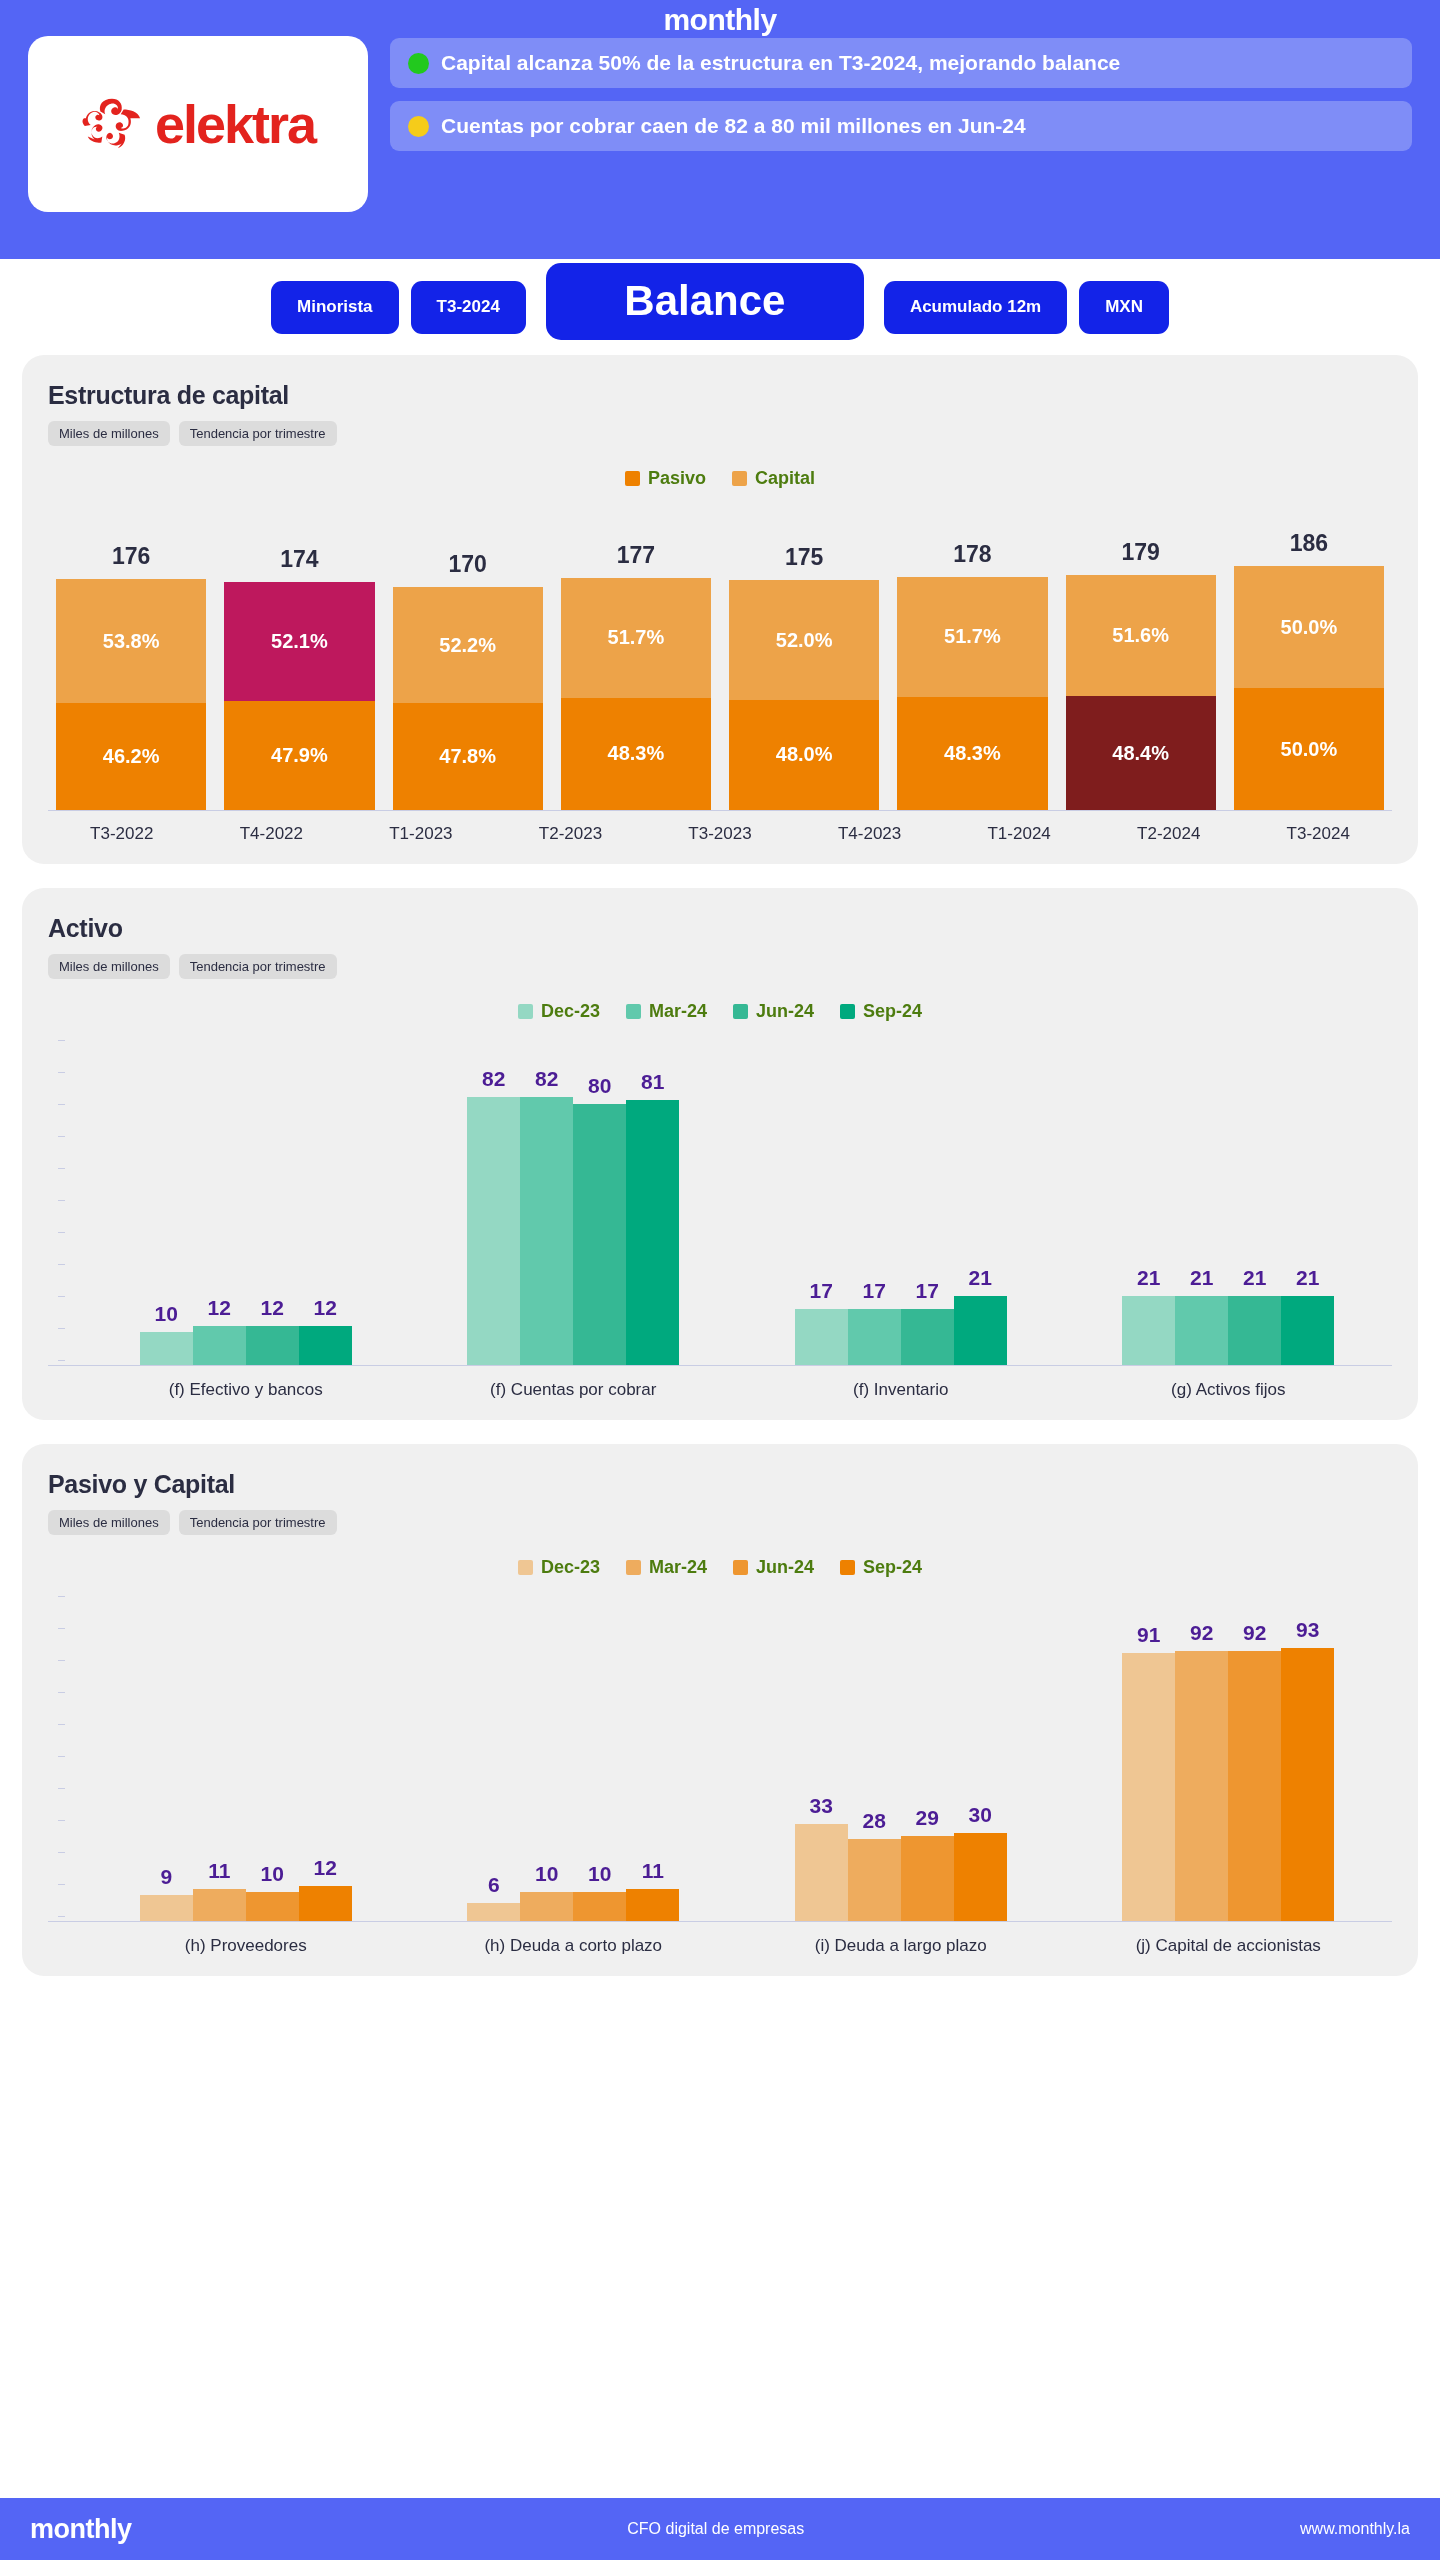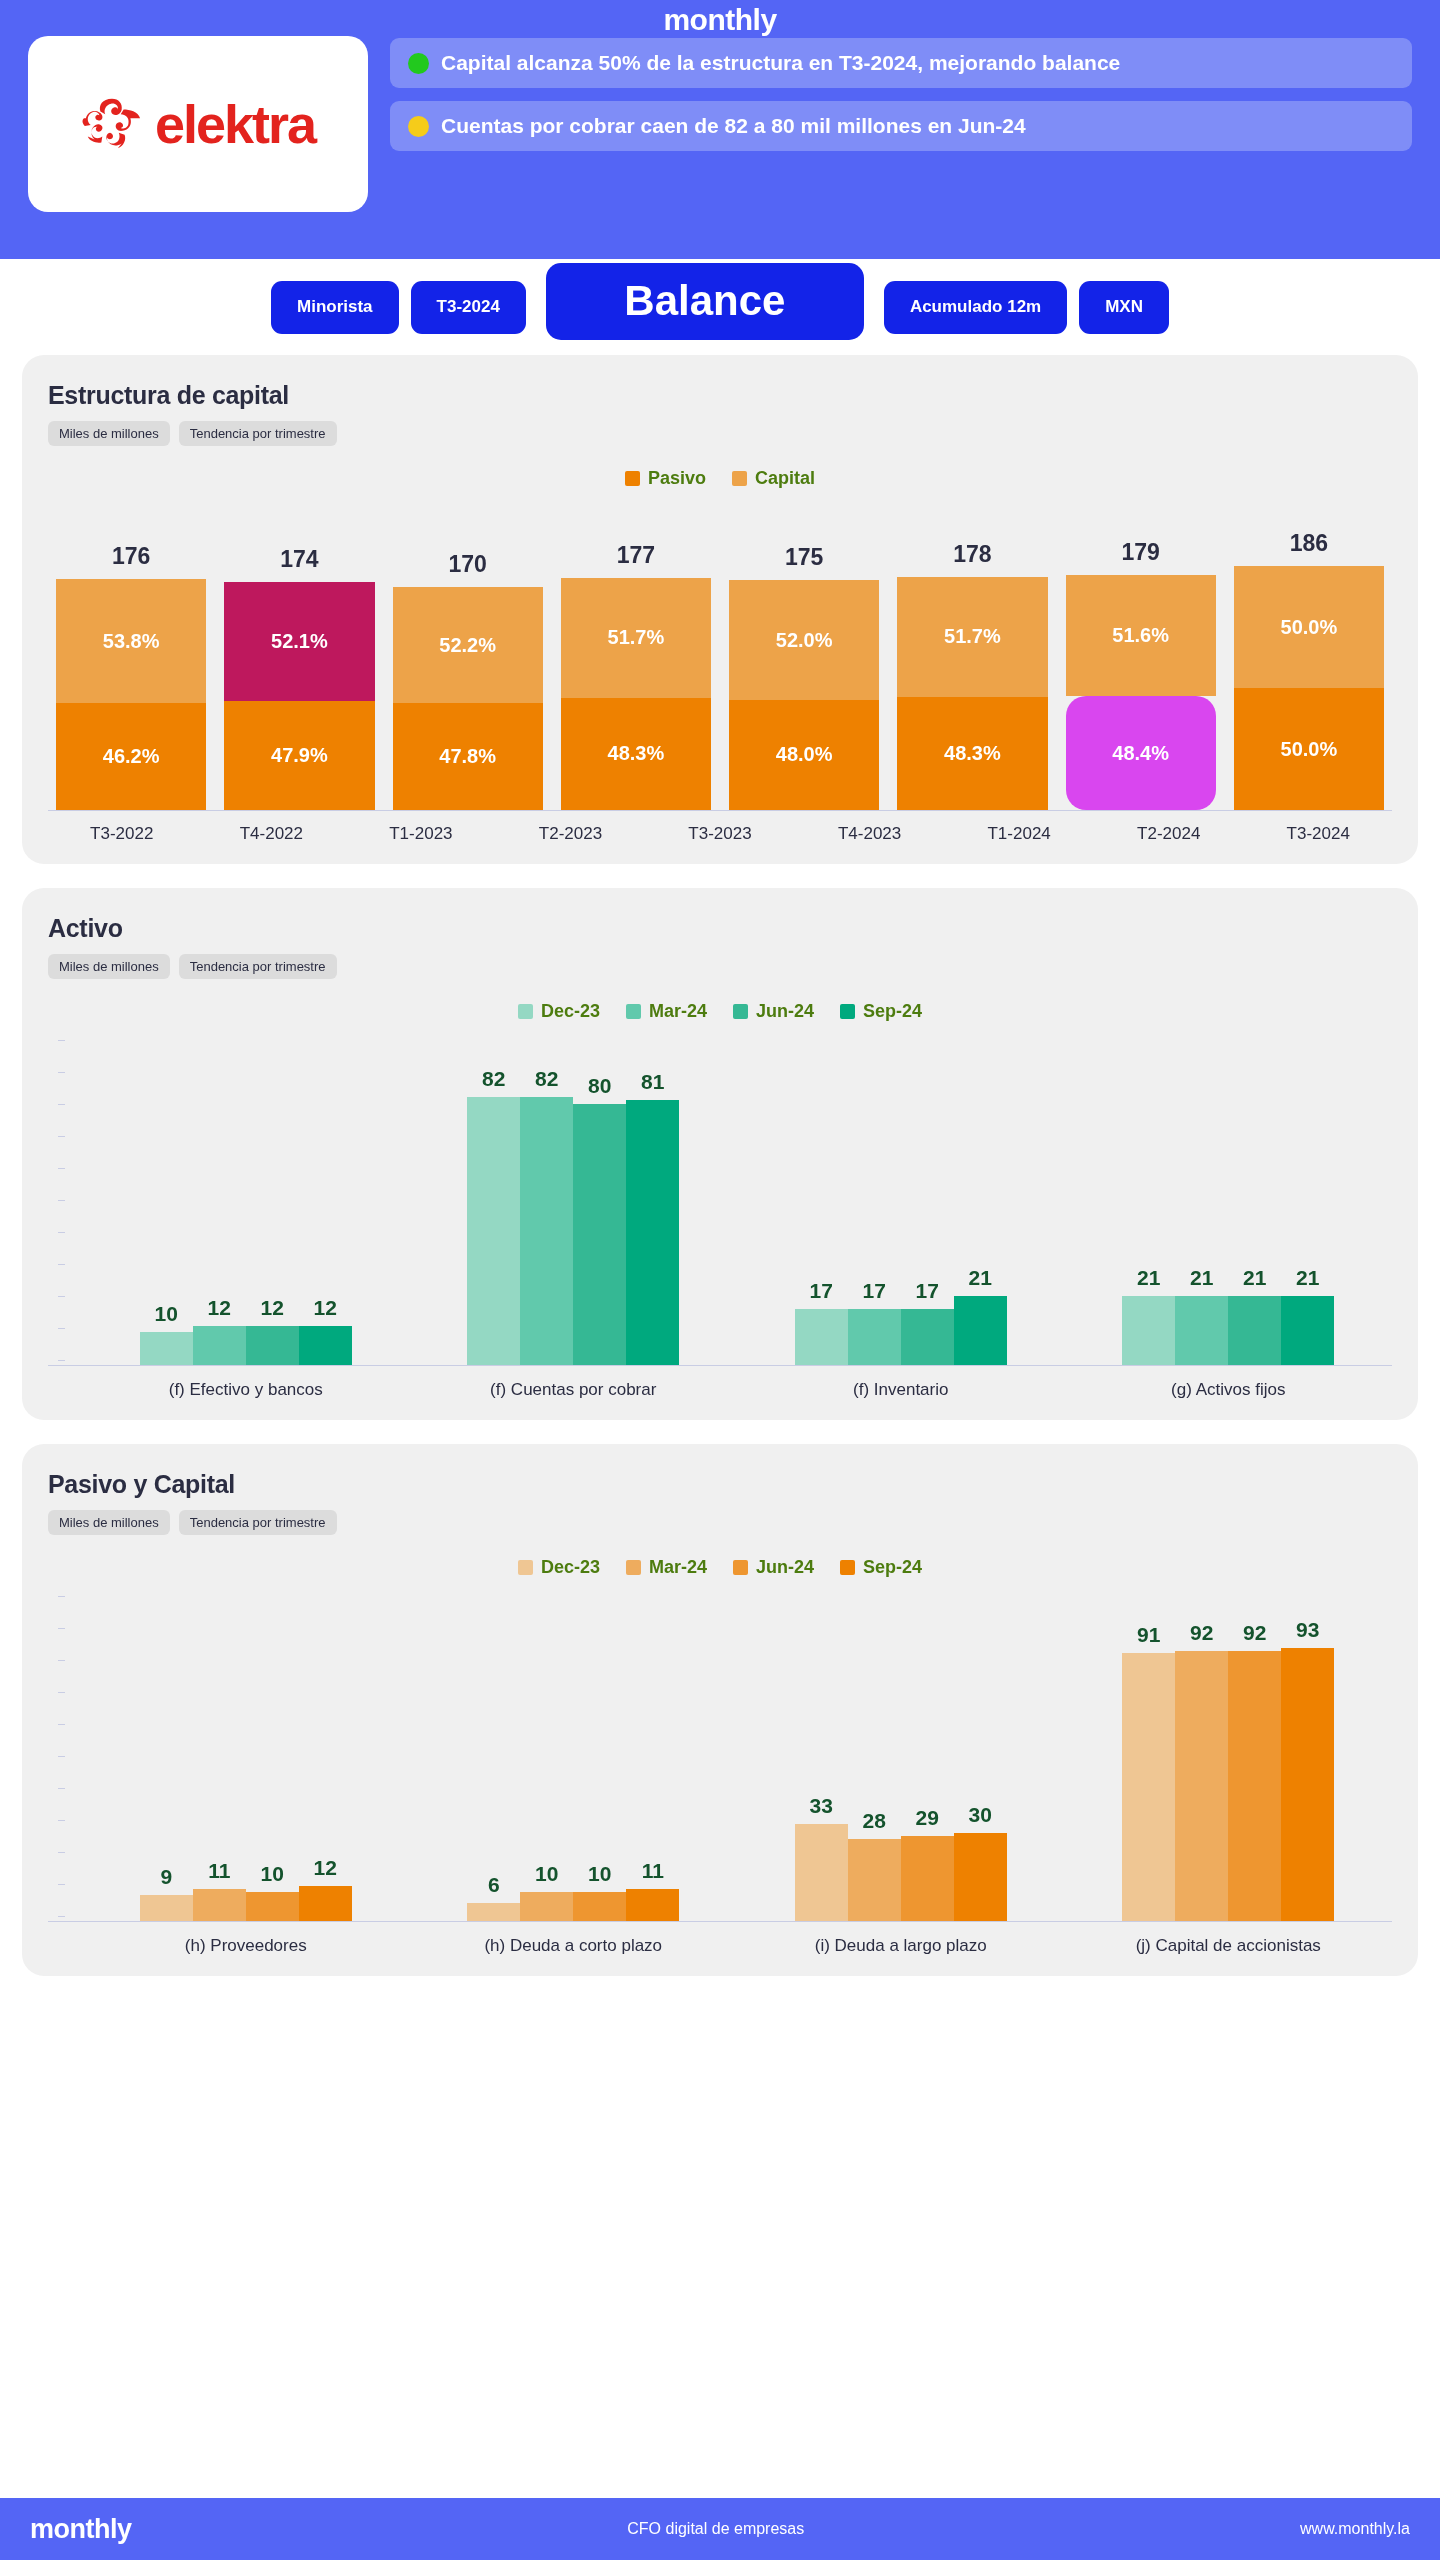--- a/index.html
+++ b/index.html
@@ -207,21 +207,21 @@
   .g-group { flex: 1; display: flex; align-items: flex-end; justify-content: center; height: 100%; }
   .g-bars { display: flex; align-items: flex-end; gap: 0; height: 100%; }
   .g-bar-wrap {
     display: flex;
     flex-direction: column;
     justify-content: flex-end;
     align-items: center;
     height: 100%;
     width: 53px;
   }
-  .g-value { font-size: 21px; font-weight: 700; color: #14532d; margin-bottom: 6px; }
+  .g-value { font-size: 21px; font-weight: 700; color: #4c1d95; margin-bottom: 6px; }
   .g-bar { width: 100%; }
   .g-axis { display: flex; justify-content: space-around; margin-top: 14px; padding-left: 34px; }
   .g-axis > div {
     flex: 1;
     text-align: center;
     font-size: 17px;
     color: #2b2d42;
   }
 
   
@@ -342,21 +342,21 @@
             <div class="st-total">178</div>
             <div class="st-bar" style="height: 233.505px;">
               <div class="st-seg" style="background: rgb(237, 163, 73); height: 51.7%;">51.7%</div>
               <div class="st-seg" style="background: rgb(238, 129, 0); height: 48.3%;">48.3%</div>
             </div>
           </div>
           <div class="st-col">
             <div class="st-total">179</div>
             <div class="st-bar" style="height: 234.817px;">
               <div class="st-seg" style="background: rgb(237, 163, 73); height: 51.6%;">51.6%</div>
-              <div class="st-seg" style="background: #d946ef; height: 48.4%; border-radius: 20px;">48.4%</div>
+              <div class="st-seg" style="background: #7f1d1d; height: 48.4%;">48.4%</div>
             </div>
           </div>
           <div class="st-col">
             <div class="st-total">186</div>
             <div class="st-bar" style="height: 244px;">
               <div class="st-seg" style="background: rgb(237, 163, 73); height: 50%;">50.0%</div>
               <div class="st-seg" style="background: rgb(238, 129, 0); height: 50%;">50.0%</div>
             </div>
           </div>
         </div>

